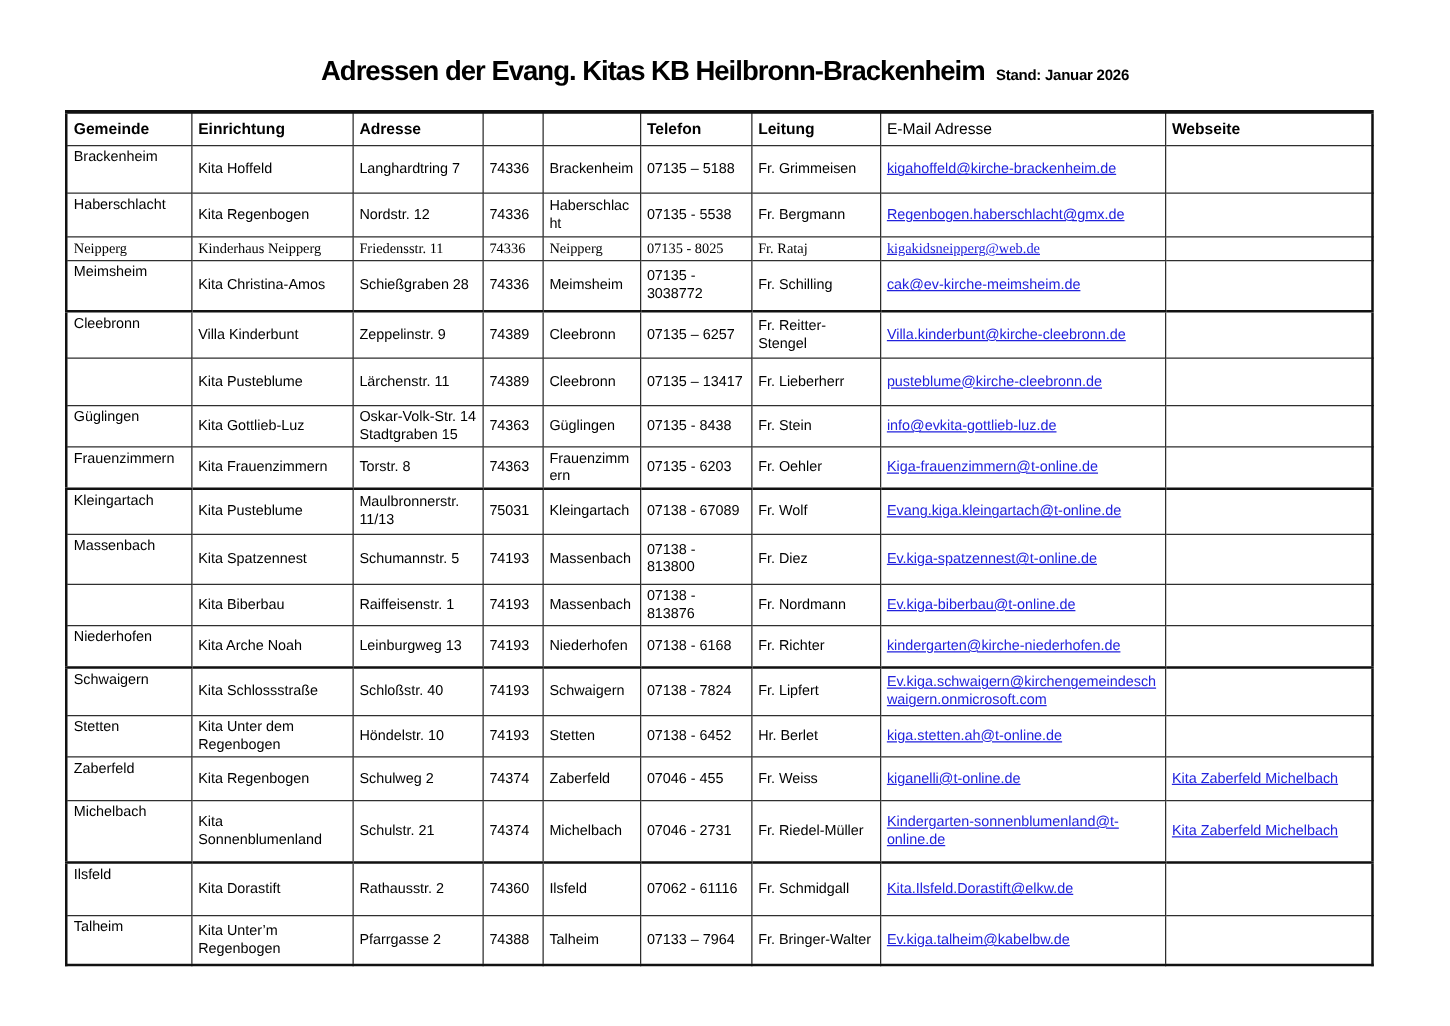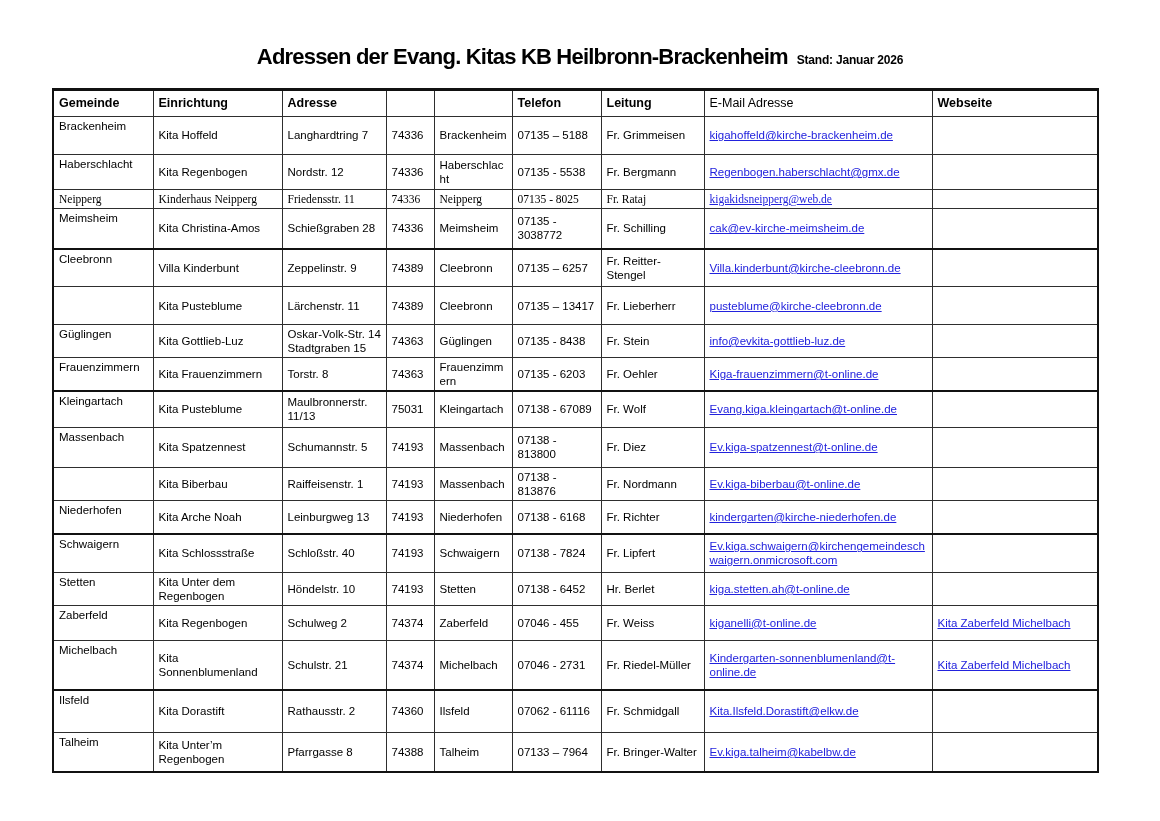--- a/index.html
+++ b/index.html
@@ -296,21 +296,21 @@
         <td class="col-plz">74360</td>
         <td class="col-ort">Ilsfeld</td>
         <td class="col-telefon">07062 - 61116</td>
         <td class="col-leitung">Fr. Schmidgall</td>
         <td class="col-email"><span class="link">Kita.Ilsfeld.Dorastift@elkw.de</span></td>
         <td class="col-webseite"></td>
       </tr>
       <tr style="height: 40px;">
         <td class="col-gemeinde">Talheim</td>
         <td class="col-einrichtung">Kita Unter’m Regenbogen</td>
-        <td class="col-adresse">Pfarrgasse 8</td>
+        <td class="col-adresse">Pfarrgasse 2</td>
         <td class="col-plz">74388</td>
         <td class="col-ort">Talheim</td>
         <td class="col-telefon">07133 – 7964</td>
         <td class="col-leitung">Fr. Bringer-Walter</td>
         <td class="col-email"><span class="link">Ev.kiga.talheim@kabelbw.de</span></td>
         <td class="col-webseite"></td>
       </tr>
     </tbody>
 </table>
 

